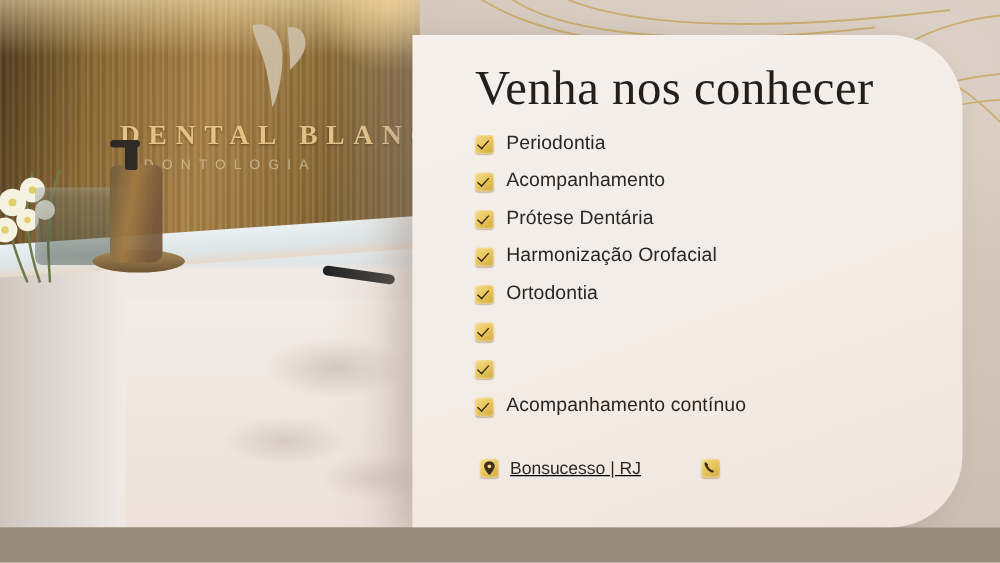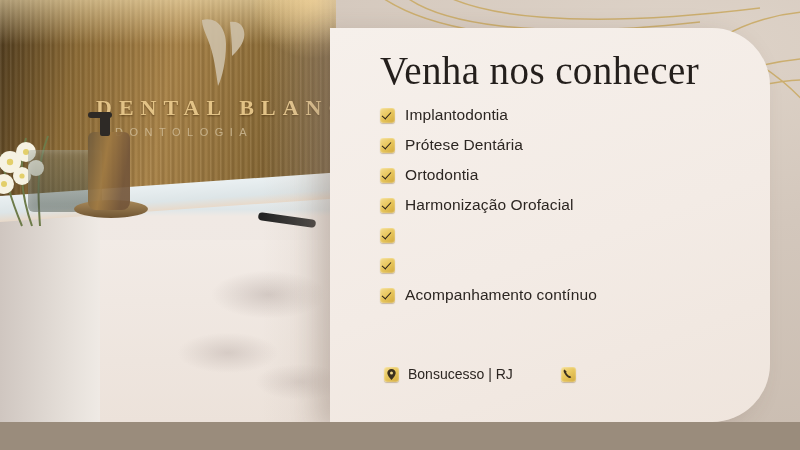--- a/index.html
+++ b/index.html
@@ -141,21 +141,21 @@
     border-width:0 1.8px 1.8px 0;transform:rotate(42deg);
   }
   .item-label{
     font-size:15.5px;color:#2c2622;letter-spacing:.1px;white-space:nowrap;
   }
 
   .footer{
     position:absolute;left:54px;top:338px;width:380px;
     display:flex;align-items:center;gap:48px;
   }
-  .fitem{display:flex;align-items:center;gap:9px;}
+  .fitem{display:flex;align-items:center;gap:9px;text-decoration:underline;}
   .fico{
     width:15px;height:15px;flex:0 0 15px;border-radius:3px;
     background:linear-gradient(145deg,#f4dc8f 0%, #e9c85f 45%, #d2a93b 100%);
     box-shadow:0 1px 1px rgba(120,90,30,.35), inset 0 0 2px rgba(255,255,255,.7);
     display:flex;align-items:center;justify-content:center;
   }
   .fico svg{display:block;}
   .ftext{font-size:14px;color:#2c2622;white-space:nowrap;}
 
   
@@ -228,33 +228,37 @@
     <div class="pen"></div>
     <div class="photo-fade"></div>
   </div>
 
   <div class="card">
     <div class="card-title">Venha nos conhecer</div>
 
     <div class="list">
       <div class="item">
         <span class="cb"></span>
-        <span class="item-label">Implantodontia</span>
+        <span class="item-label">Periodontia</span>
+      </div>
+      <div class="item">
+        <span class="cb"></span>
+        <span class="item-label">Acompanhamento</span>
       </div>
       <div class="item">
         <span class="cb"></span>
         <span class="item-label">Prótese Dentária</span>
       </div>
       <div class="item">
         <span class="cb"></span>
+        <span class="item-label">Harmonização Orofacial</span>
+      </div>
+      <div class="item">
+        <span class="cb"></span>
         <span class="item-label">Ortodontia</span>
-      </div>
-      <div class="item">
-        <span class="cb"></span>
-        <span class="item-label">Harmonização Orofacial</span>
       </div>
       <div class="item">
         <span class="cb"></span>
       </div>
       <div class="item">
         <span class="cb"></span>
       </div>
       <div class="item">
         <span class="cb"></span>
         <span class="item-label">Acompanhamento contínuo</span>

